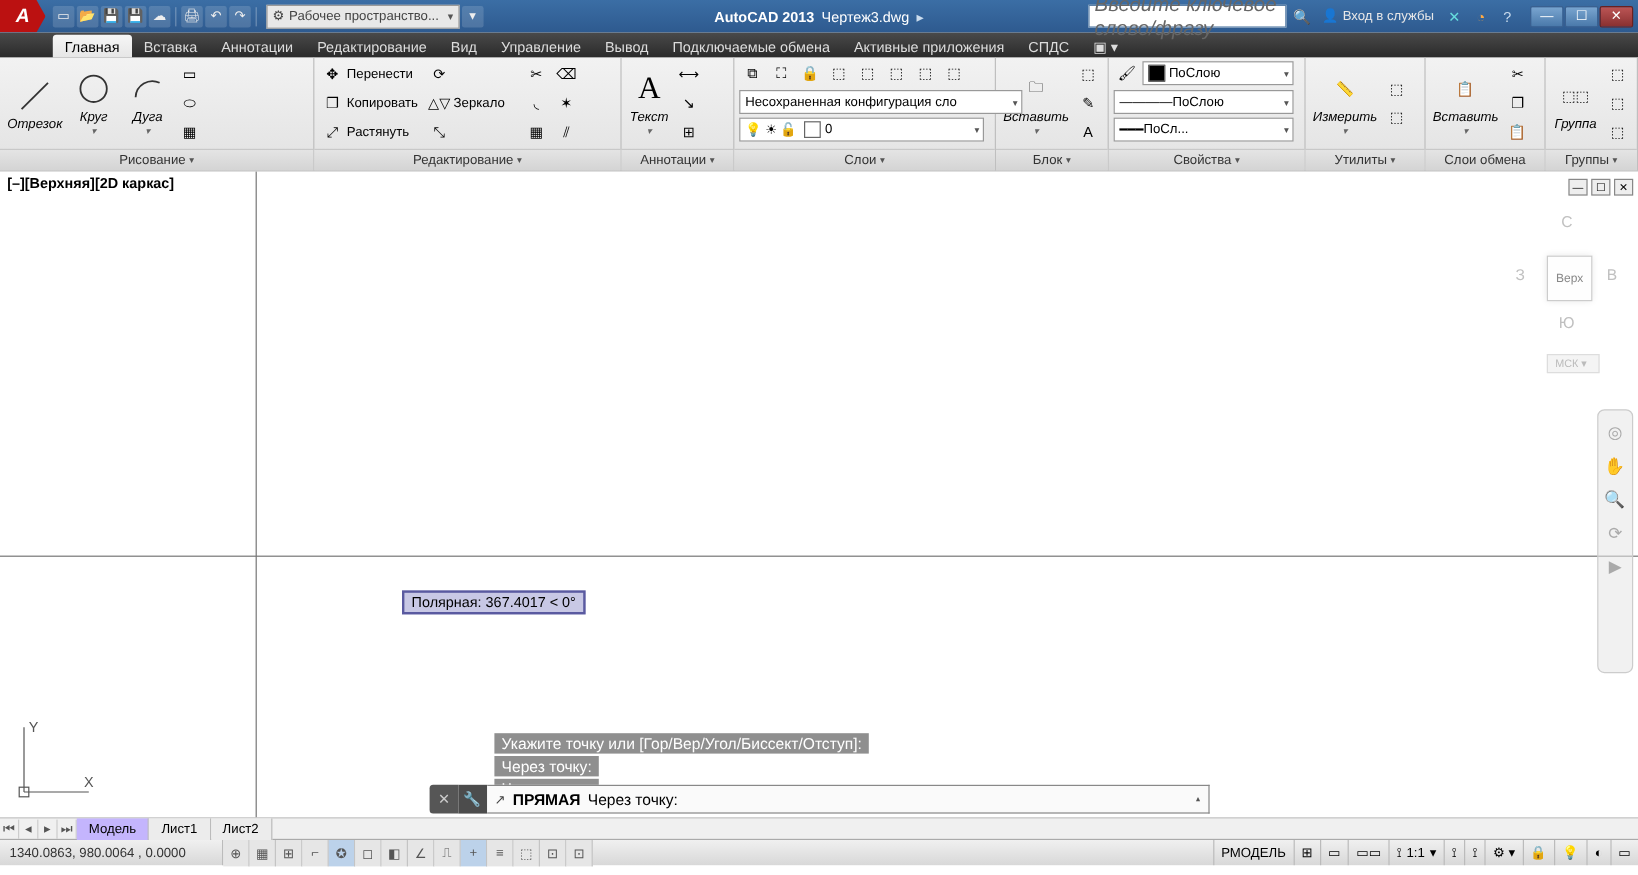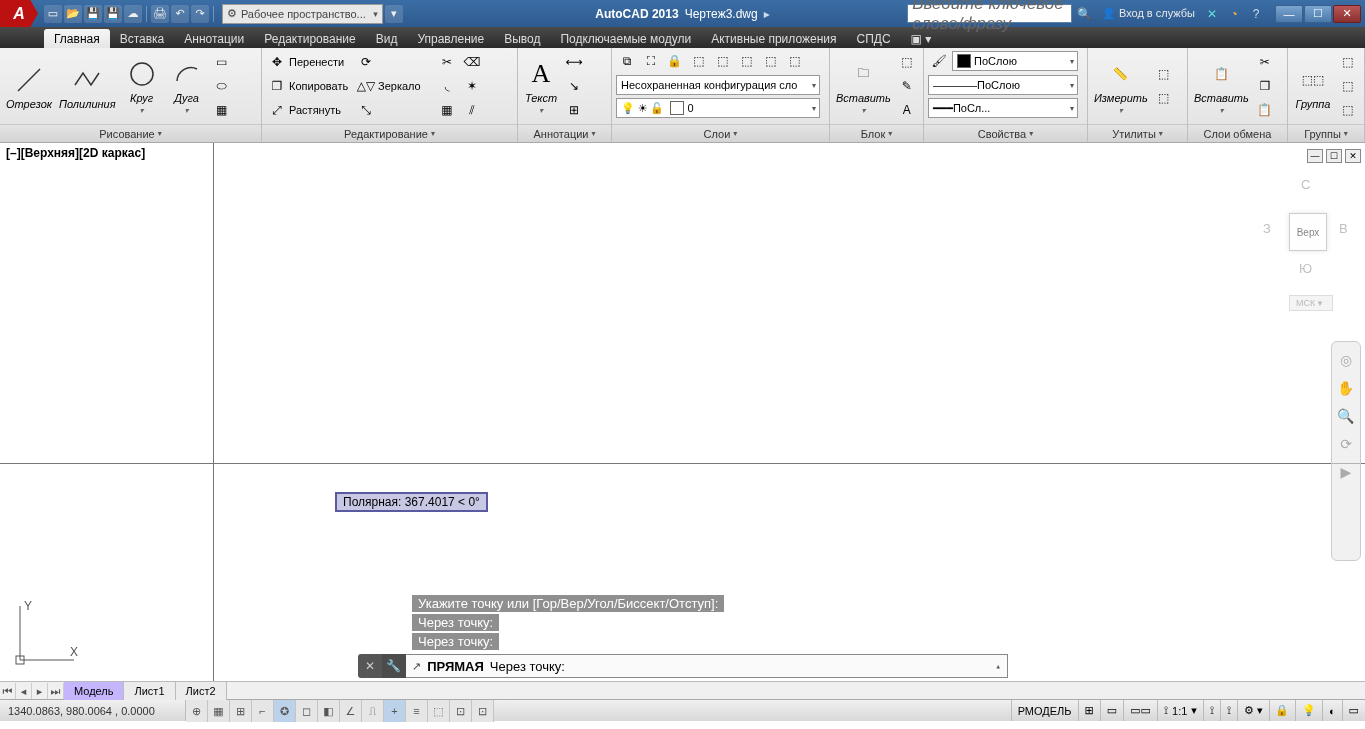--- a/index.html
+++ b/index.html
@@ -60,21 +60,21 @@
 .vc-s { position: absolute; top: 90px; left: 56px; color: #c0c0c0; font-size: 13px; }
 .vc-e { position: absolute; top: 50px; left: 96px; color: #c0c0c0; font-size: 13px; }
 .vc-w { position: absolute; top: 50px; left: 20px; color: #c0c0c0; font-size: 13px; }
 .vc-wcs { position: absolute; top: 124px; left: 46px; font-size: 9px; padding: 2px 10px 2px 6px; color: #bbb; background: #f4f4f4; border: 1px solid #ddd; }
 .nav-bar { position: absolute; right: 4px; top: 198px; width: 30px; height: 220px; background: rgba(230,230,230,0.55); border: 1px solid #ccc; border-radius: 6px; display: flex; flex-direction: column; align-items: center; gap: 8px; padding: 8px 0; }
 .nav-bar div { width: 20px; height: 20px; color: #aaa; font-size: 14px; display: flex; align-items: center; justify-content: center; cursor: pointer; }
 .vp-ctrls { position: absolute; top: 6px; right: 4px; display: flex; gap: 3px; }
 .vp-ctrls span { width: 16px; height: 14px; border: 1px solid #888; font-size: 9px; display: flex; align-items: center; justify-content: center; background: #eee; cursor: pointer; }
 .ucs { position: absolute; left: 10px; bottom: 8px; }
 
-.cmd-hist { position: absolute; bottom: 30px; left: 412px; font-family: "Courier New",monospace; font-size: 13px; line-height: 17px; }
+.cmd-hist { position: absolute; bottom: 14px; left: 412px; font-family: "Courier New",monospace; font-size: 13px; line-height: 17px; }
 .cmd-hist div { background: #8f8f8f; color: #fff; padding: 0 6px; margin-top: 1px; display: inline-block; }
 .cmd-box { position: absolute; left: 358px; bottom: 2px; height: 26px; width: 650px; display: flex; align-items: center; }
 .cmd-handle { width: 24px; height: 24px; background: #565656; color: #ccc; display: flex; align-items: center; justify-content: center; font-size: 12px; cursor: pointer; border-radius: 3px 0 0 3px; }
 .cmd-tool { width: 24px; height: 24px; background: #4c4c4c; color: #ccc; display: flex; align-items: center; justify-content: center; font-size: 12px; cursor: pointer; }
 .cmd-input { flex: 1; height: 24px; background: #fafafa; border: 1px solid #888; border-left: none; display: flex; align-items: center; gap: 6px; padding: 0 6px; font-family: "Courier New",monospace; font-size: 13px; position: relative; }
 .cmd-input .arrow { font-size: 11px; color: #444; }
 .cmd-input .cmdname { font-weight: 600; }
 .cmd-input::after { content: '▴'; position: absolute; right: 6px; font-size: 9px; color: #555; }
 
 
@@ -137,49 +137,41 @@
 </div>
 
 <div class="tabbar">
   <div class="tab active">Главная</div>
   <div class="tab">Вставка</div>
   <div class="tab">Аннотации</div>
   <div class="tab">Редактирование</div>
   <div class="tab">Вид</div>
   <div class="tab">Управление</div>
   <div class="tab">Вывод</div>
-  <div class="tab">Подключаемые модули</div>
+  <div class="tab">Подключаемые обмена</div>
   <div class="tab">Активные приложения</div>
   <div class="tab">СПДС</div>
   <div class="tab">▣ ▾</div>
 </div>
 
 <div class="ribbon">
 
   <div class="panel" style="width:262px">
     <div class="panel-body">
       <div class="big-btn">
           <div class="ico">
             <svg class="svg-line" viewBox="0 0 30 30">
               <line x1="4" y1="26" x2="26" y2="4" stroke="#333" stroke-width="1.5"></line>
             </svg>
           </div>
           <div class="lbl">Отрезок</div>
         </div>
       <div class="big-btn">
           <div class="ico">
             <svg class="svg-line" viewBox="0 0 30 30">
-              <polyline points="3,20 11,8 19,20 27,8" fill="none" stroke="#333" stroke-width="1.5"></polyline>
-            </svg>
-          </div>
-          <div class="lbl">Полилиния</div>
-        </div>
-      <div class="big-btn">
-          <div class="ico">
-            <svg class="svg-line" viewBox="0 0 30 30">
               <circle cx="15" cy="15" r="11" fill="none" stroke="#333" stroke-width="1.5"></circle>
             </svg>
           </div>
           <div class="lbl"><span>Круг</span><br><span style="font-size:8px;color:#666;">▾</span></div>
         </div>
       <div class="big-btn">
           <div class="ico">
             <svg class="svg-line" viewBox="0 0 30 30">
               <path d="M 5 22 A 14 14 0 0 1 25 10" fill="none" stroke="#333" stroke-width="1.5"></path>
             </svg>
@@ -306,21 +298,21 @@
         <div class="sm-btn">
             <span class="sico">⬚</span>
           </div>
         <div class="sm-btn">
             <span class="sico">⬚</span>
           </div>
         <div class="sm-btn">
             <span class="sico">⬚</span>
           </div>
       </div>
-      <div class="combo" style="width:204px">
+      <div class="combo" style="width:236px">
           <span>Несохраненная конфигурация сло</span>
         </div>
       <div class="combo" style="width:204px">💡 ☀ 🔓 &nbsp;<span class="swatch" style="background:#fff"></span>&nbsp;<span>0</span></div>
     </div>
     <div class="panel-title">
         <span>Слои</span>
         <span class="caret">▾</span>
       </div>
   </div>
 

